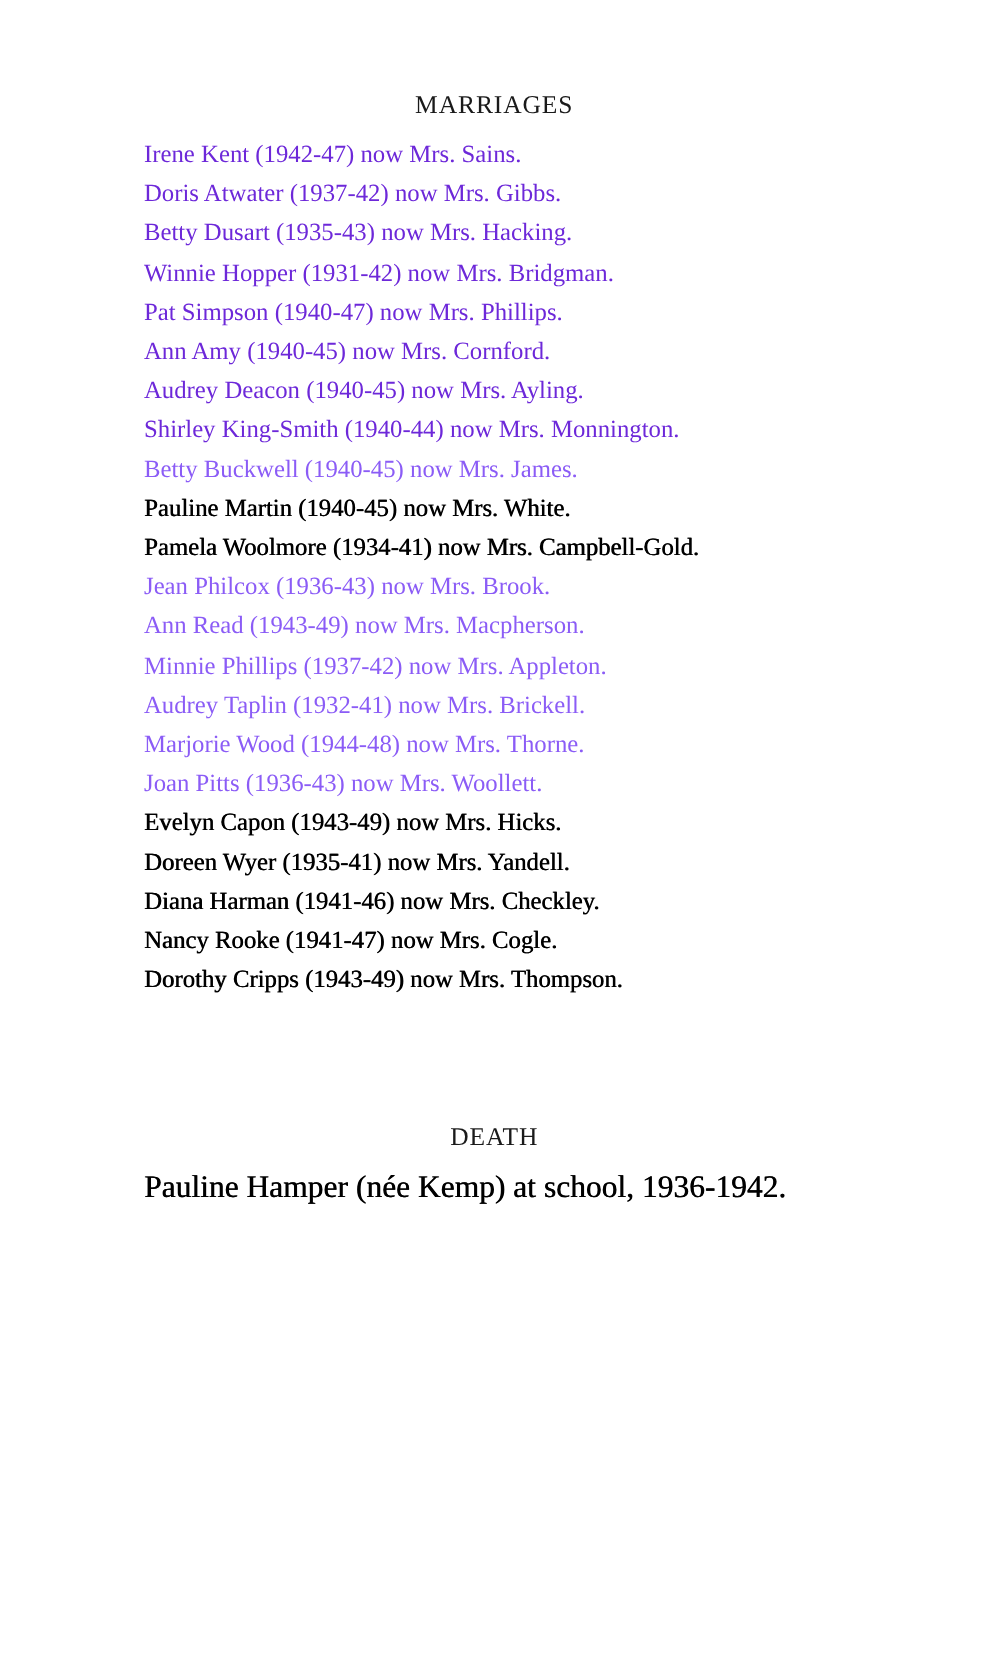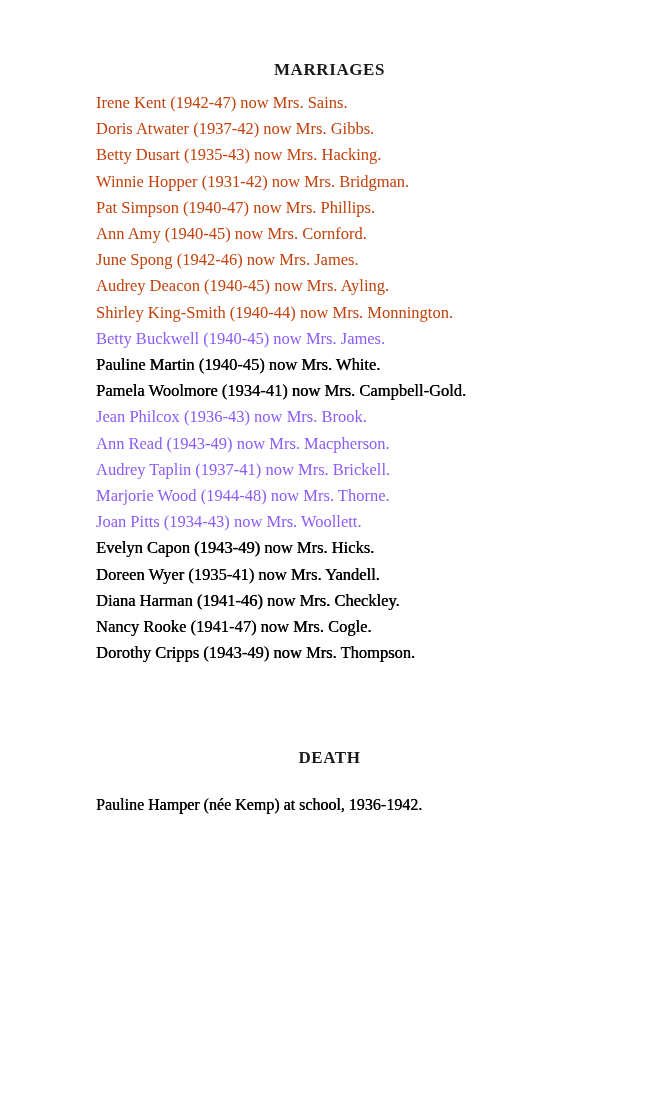--- a/index.html
+++ b/index.html
@@ -16,88 +16,88 @@
   }
   .page {
     position: relative;
     width: 659px;
     height: 1103px;
     box-sizing: border-box;
     padding: 0;
   }
   .section-heading {
     text-align: center;
-    font-weight: bold;
+    font-weight: normal;
     font-size: 17px;
     letter-spacing: 0.6px;
     font-family: "Liberation Serif", serif;
   }
   #marriages-heading {
     margin-top: 60px;
     margin-bottom: 10px;
   }
   .entry-list {
     list-style: none;
     margin: 0;
     padding: 0 0 0 96px;
   }
   .entry-list li {
     font-size: 16.5px;
     line-height: 26.2px;
     white-space: nowrap;
     font-family: "Liberation Serif", serif;
-    color: #c2410c;
+    color: #6d28d9;
   }
   
   .entry-list li.heavy {
     font-weight: normal;
     color: #8b5cf6;
   }
   .entry-list li.semi {
     color: #000000;
     text-shadow: 0.35px 0 0 currentColor;
   }
   #death-heading {
     margin-top: 82px;
-    margin-bottom: 24px;
+    margin-bottom: 10px;
   }
   .death-line {
     padding-left: 96px;
-    font-size: 16px;
+    font-size: 21px;
     line-height: 26.2px;
     white-space: nowrap;
     color: #000000;
     text-shadow: 0.3px 0 0 currentColor;
   }
 </style>
 </head>
 <body>
 
 <div class="page">
 
   <h1 class="section-heading" id="marriages-heading">MARRIAGES</h1>
 
   <ul class="entry-list" id="marriages-list">
       <li>Irene Kent (1942-47) now Mrs. Sains.</li>
       <li>Doris Atwater (1937-42) now Mrs. Gibbs.</li>
       <li>Betty Dusart (1935-43) now Mrs. Hacking.</li>
       <li>Winnie Hopper (1931-42) now Mrs. Bridgman.</li>
       <li>Pat Simpson (1940-47) now Mrs. Phillips.</li>
       <li>Ann Amy (1940-45) now Mrs. Cornford.</li>
-      <li>June Spong (1942-46) now Mrs. James.</li>
       <li>Audrey Deacon (1940-45) now Mrs. Ayling.</li>
       <li>Shirley King-Smith (1940-44) now Mrs. Monnington.</li>
       <li class="heavy">Betty Buckwell (1940-45) now Mrs. James.</li>
       <li class="semi">Pauline Martin (1940-45) now Mrs. White.</li>
       <li class="semi">Pamela Woolmore (1934-41) now Mrs. Campbell-Gold.</li>
       <li class="heavy">Jean Philcox (1936-43) now Mrs. Brook.</li>
       <li class="heavy">Ann Read (1943-49) now Mrs. Macpherson.</li>
-      <li class="heavy">Audrey Taplin (1937-41) now Mrs. Brickell.</li>
+      <li class="heavy">Minnie Phillips (1937-42) now Mrs. Appleton.</li>
+      <li class="heavy">Audrey Taplin (1932-41) now Mrs. Brickell.</li>
       <li class="heavy">Marjorie Wood (1944-48) now Mrs. Thorne.</li>
-      <li class="heavy">Joan Pitts (1934-43) now Mrs. Woollett.</li>
+      <li class="heavy">Joan Pitts (1936-43) now Mrs. Woollett.</li>
       <li class="semi">Evelyn Capon (1943-49) now Mrs. Hicks.</li>
       <li class="semi">Doreen Wyer (1935-41) now Mrs. Yandell.</li>
       <li class="semi">Diana Harman (1941-46) now Mrs. Checkley.</li>
       <li class="semi">Nancy Rooke (1941-47) now Mrs. Cogle.</li>
       <li class="semi">Dorothy Cripps (1943-49) now Mrs. Thompson.</li>
     </ul>
 
   <h1 class="section-heading" id="death-heading">DEATH</h1>
 
   <div class="death-line">Pauline Hamper (née Kemp) at school, 1936-1942.</div>

